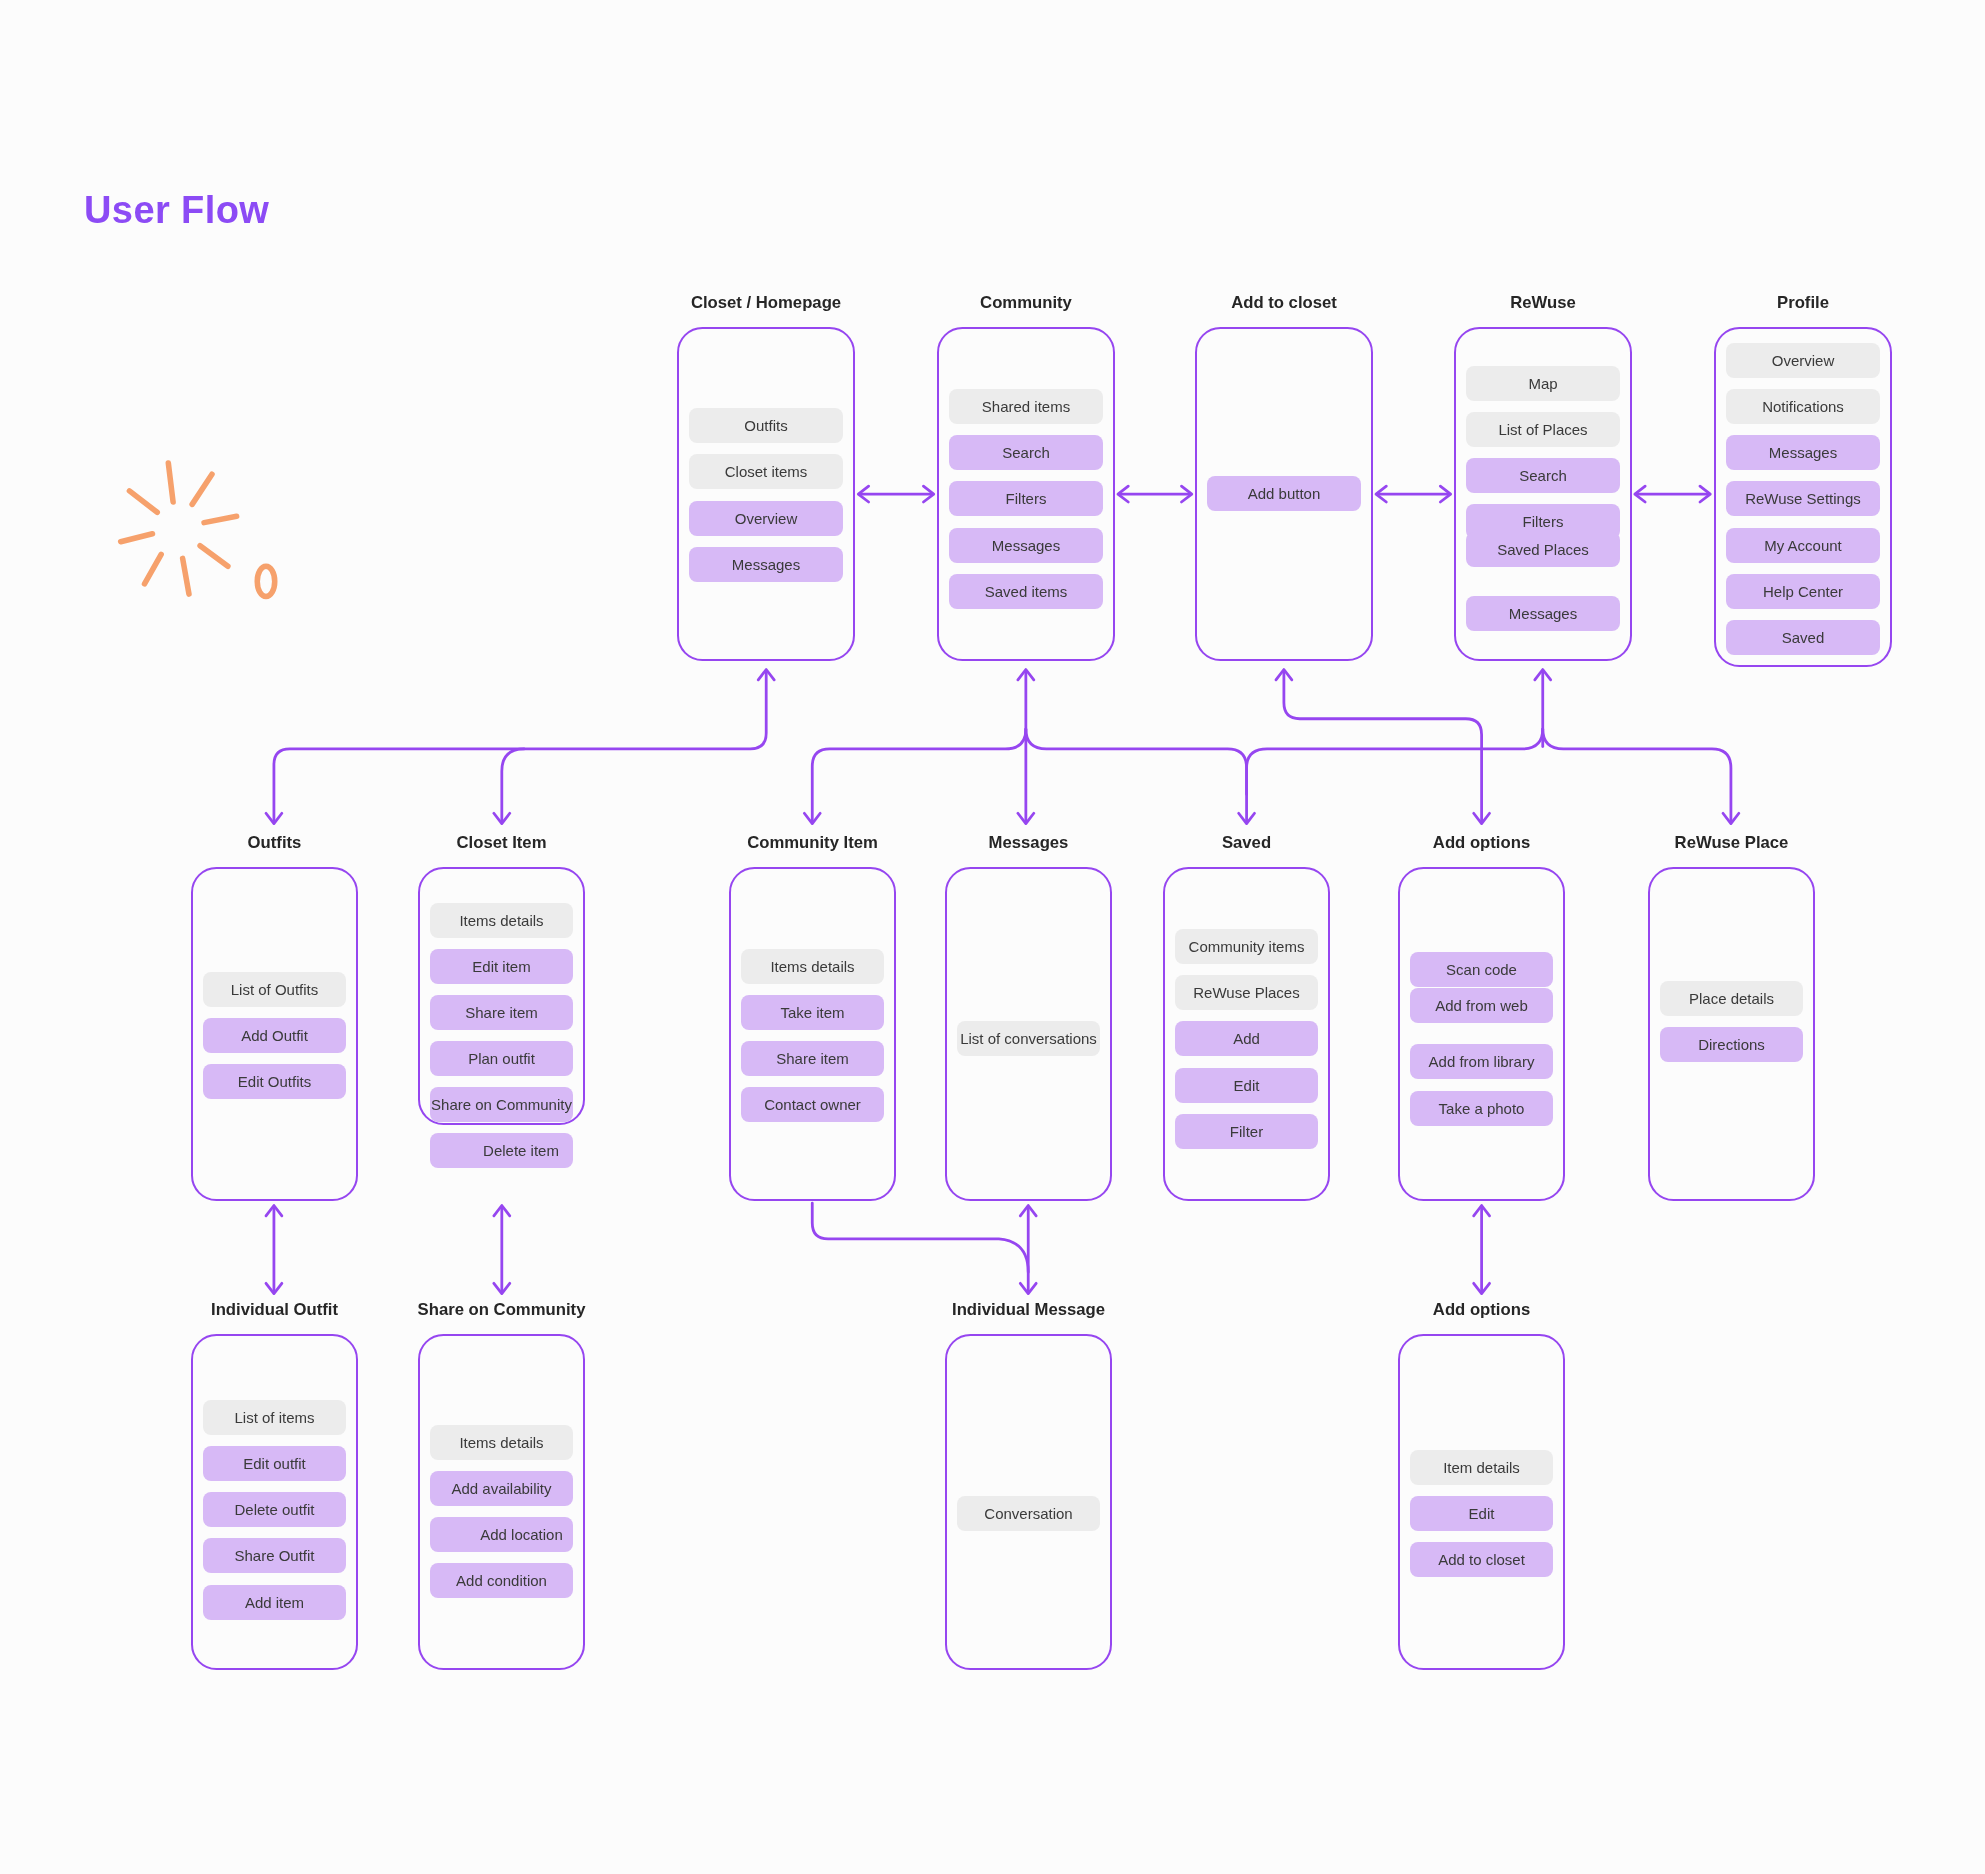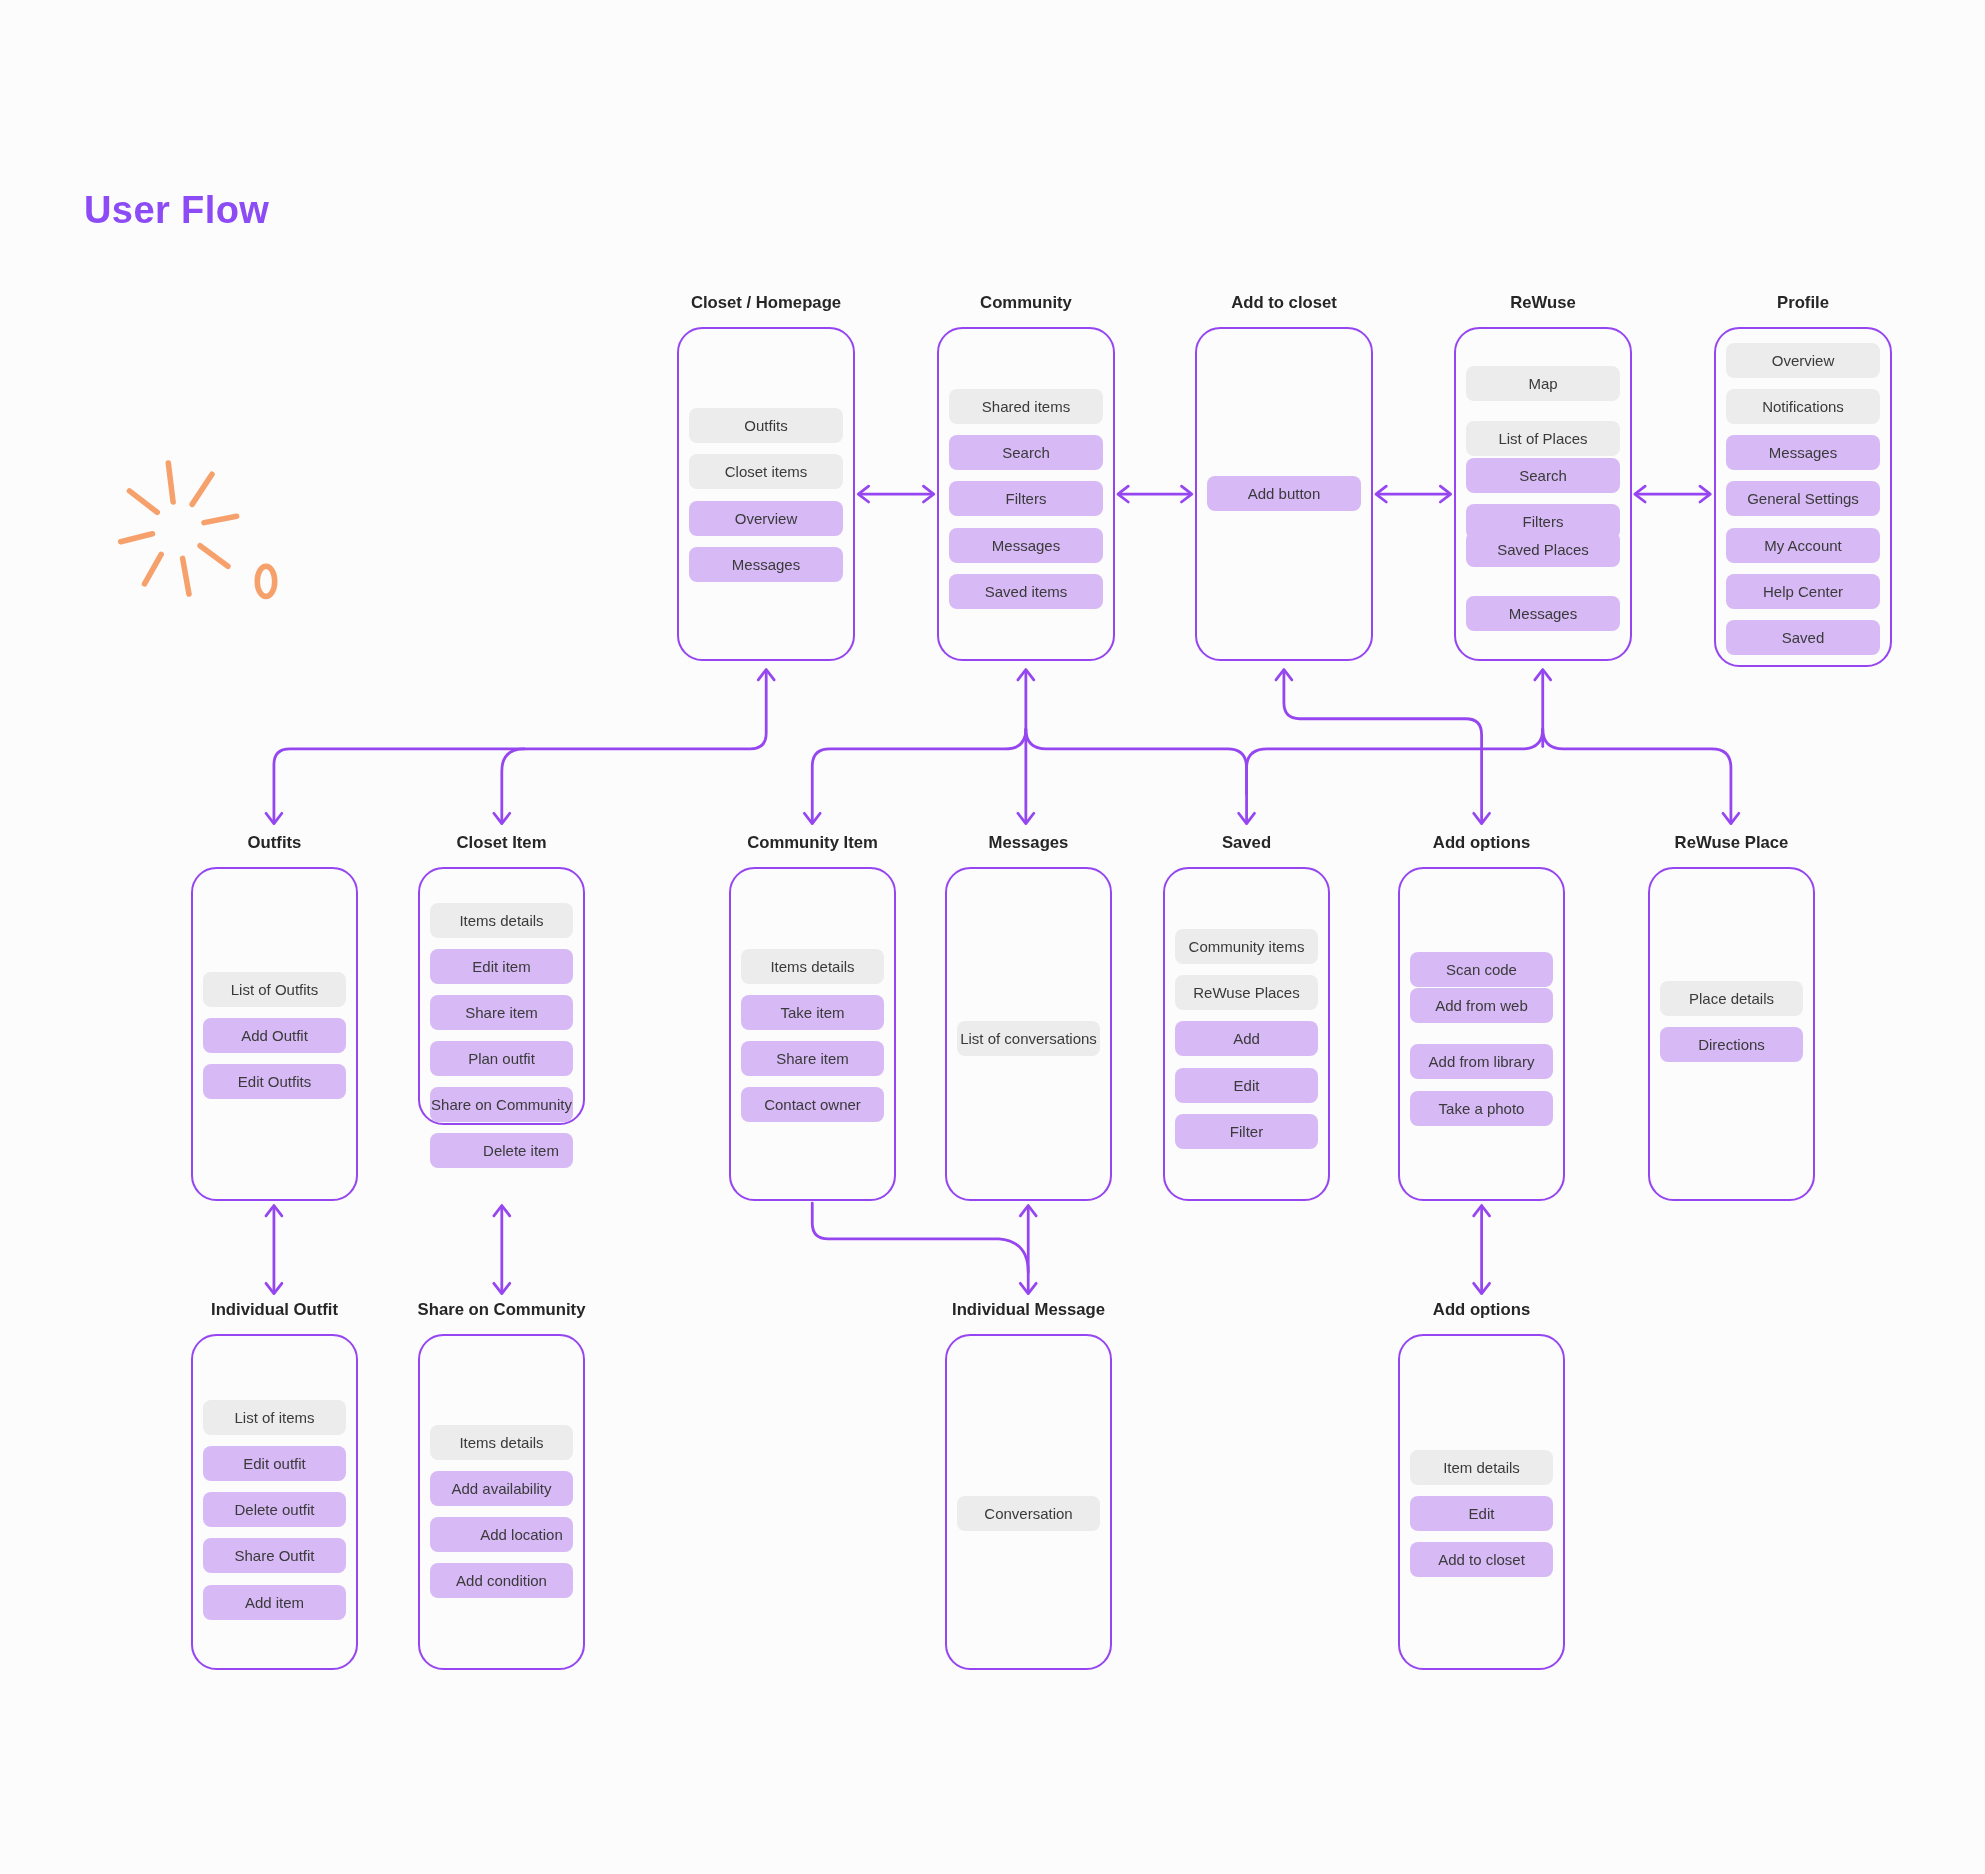--- a/index.html
+++ b/index.html
@@ -125,32 +125,32 @@
         <div class="pill purple" style="top: 199px;">Messages</div>
         <div class="pill purple" style="top: 245px;">Saved items</div>
       </div>
       <div class="frame" style="left: 1195px; top: 327px; width: 178px; height: 334px;">
     <div class="frame-title">Add to closet</div>
   <div class="pill purple" style="top: 147px;">Add button</div>
       </div>
       <div class="frame" style="left: 1454px; top: 327px; width: 178px; height: 334px;">
     <div class="frame-title">ReWuse</div>
   <div class="pill gray" style="top: 37px;">Map</div>
-        <div class="pill gray" style="top: 92px;">List of Places</div>
+        <div class="pill gray" style="top: 83px;">List of Places</div>
         <div class="pill purple" style="top: 129px;">Search</div>
         <div class="pill purple" style="top: 175px;">Filters</div>
         <div class="pill purple" style="top: 203px;">Saved Places</div>
         <div class="pill purple" style="top: 267px;">Messages</div>
       </div>
       <div class="frame" style="left: 1714px; top: 327px; width: 178px; height: 340px;">
     <div class="frame-title">Profile</div>
   <div class="pill gray" style="top: 14.3px;">Overview</div>
         <div class="pill gray" style="top: 60px;">Notifications</div>
         <div class="pill purple" style="top: 106px;">Messages</div>
-        <div class="pill purple" style="top: 152px;">General Settings</div>
+        <div class="pill purple" style="top: 152px;">ReWuse Settings</div>
         <div class="pill purple" style="top: 199px;">My Account</div>
         <div class="pill purple" style="top: 245px;">Help Center</div>
         <div class="pill purple" style="top: 291px;">Saved</div>
       </div>
       <div class="frame" style="left: 191px; top: 867px; width: 167px; height: 334px;">
     <div class="frame-title">Outfits</div>
   <div class="pill gray" style="top: 103px;">List of Outfits</div>
         <div class="pill purple" style="top: 149px;">Add Outfit</div>
         <div class="pill purple" style="top: 195px;">Edit Outfits</div>
       </div>

